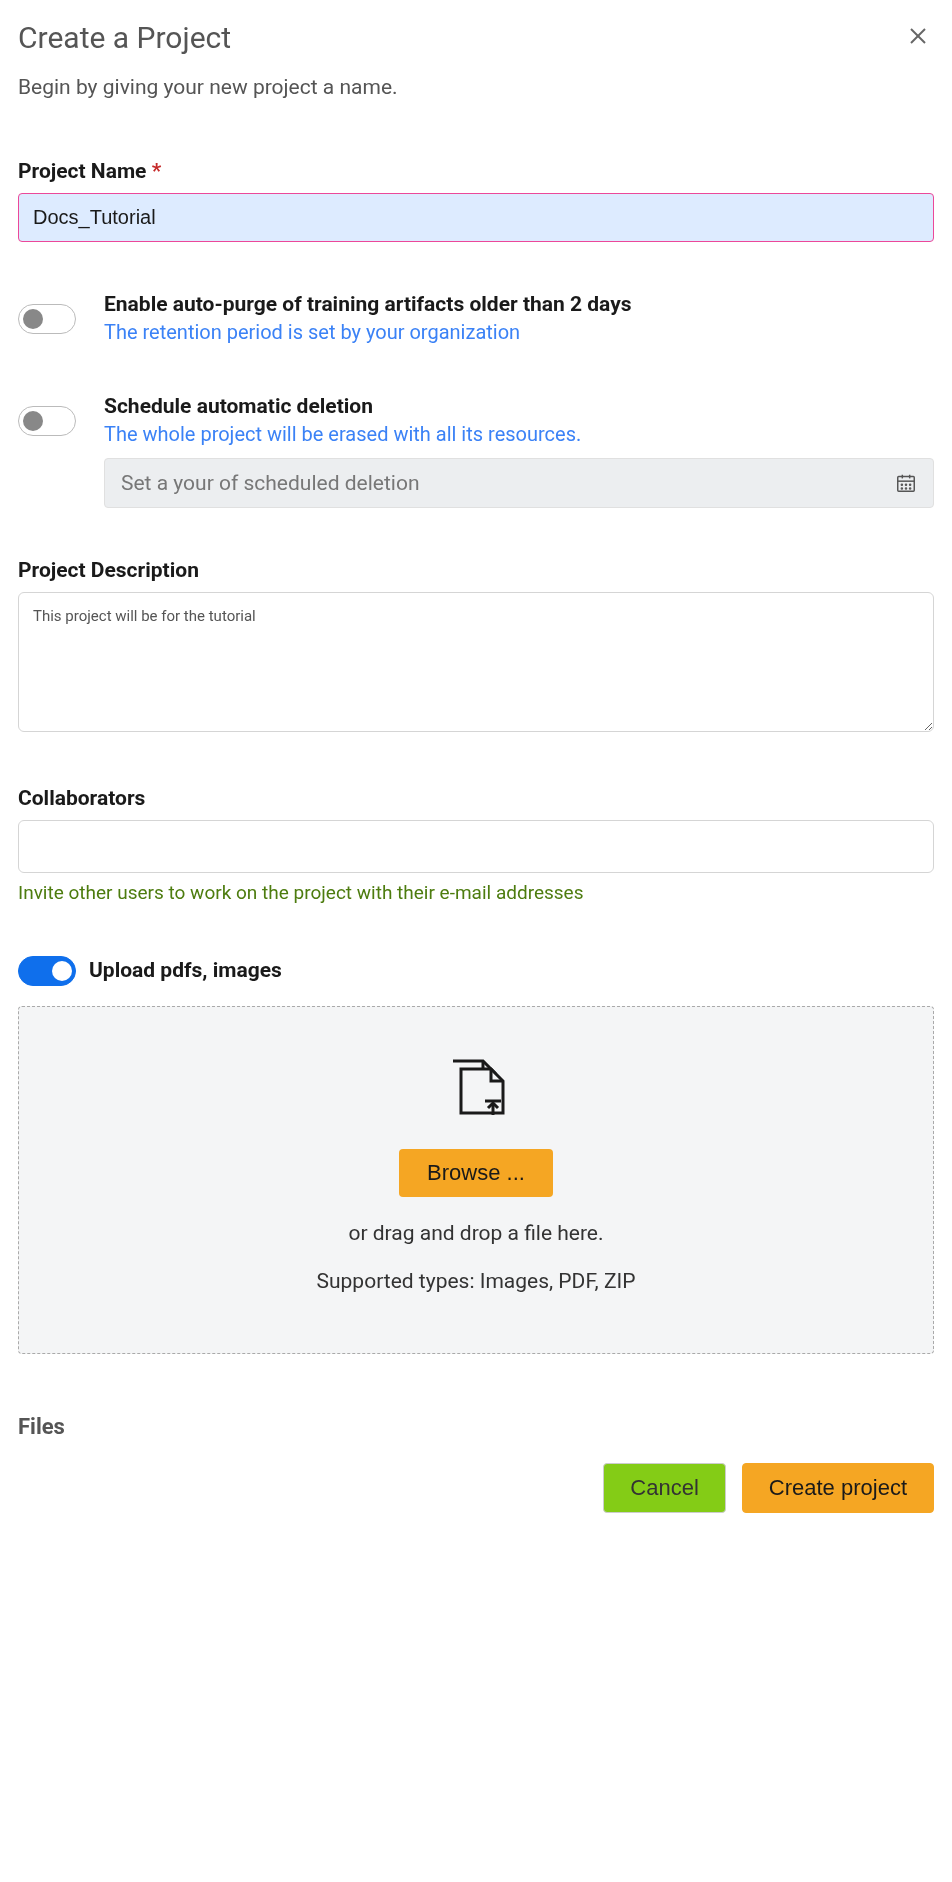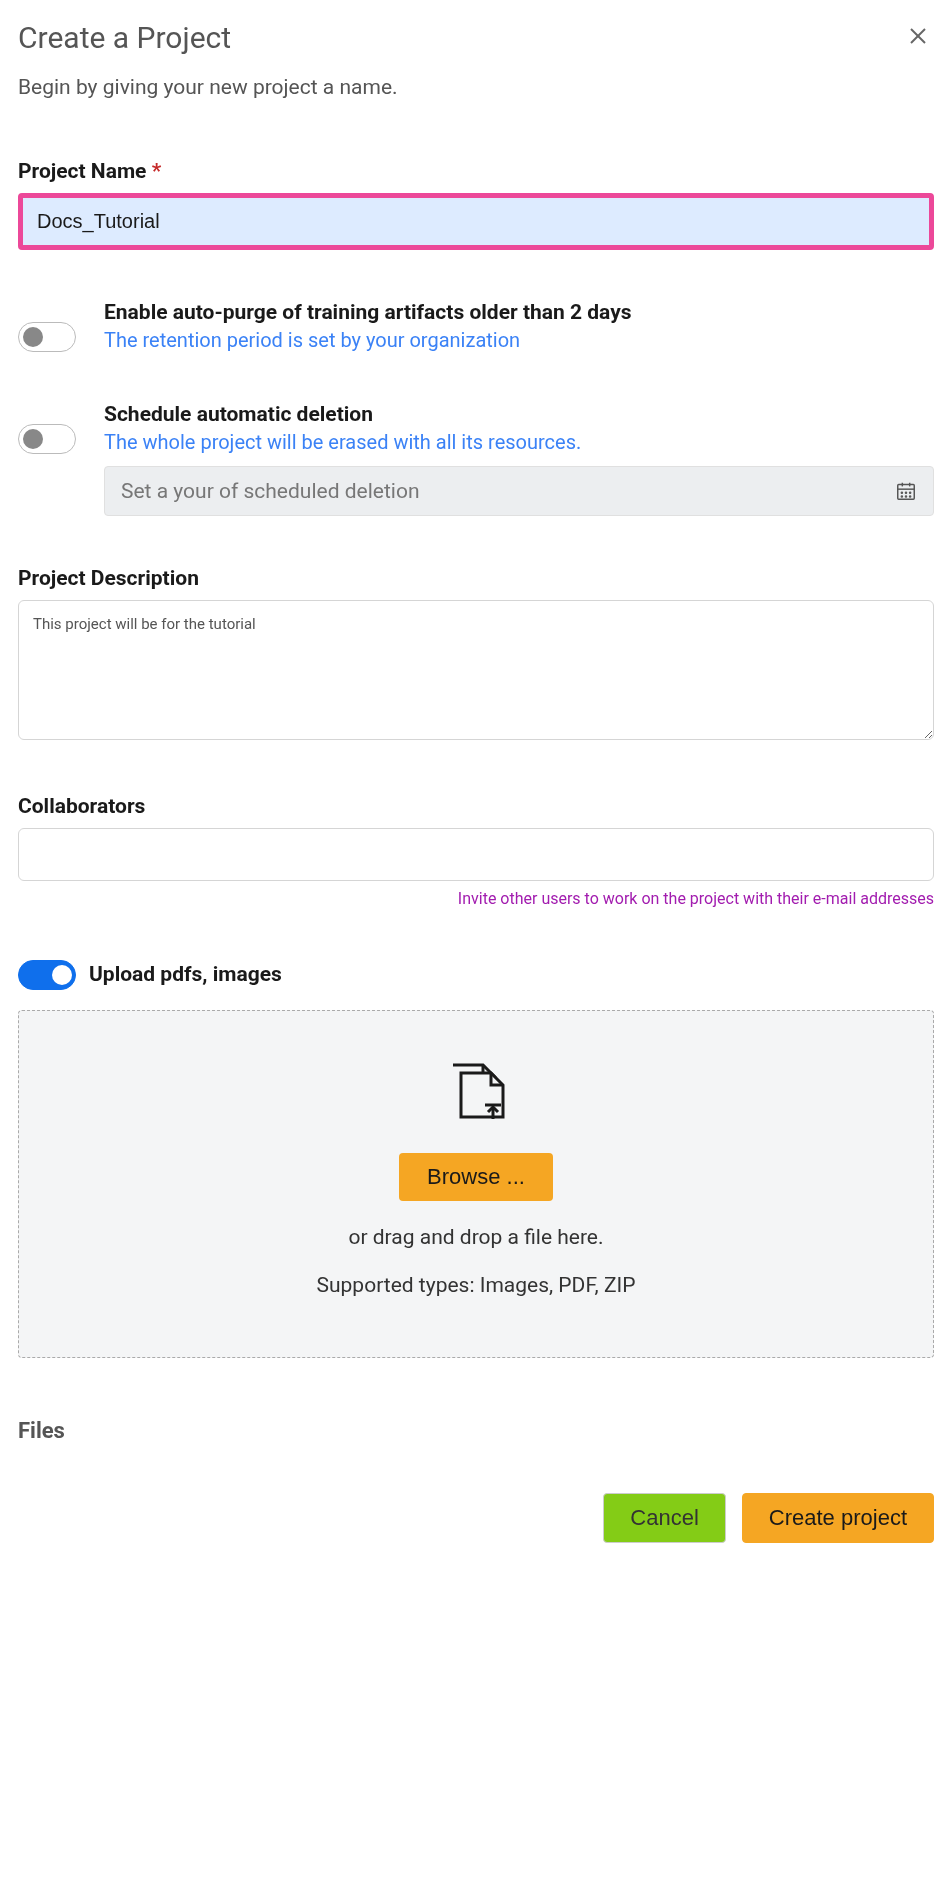--- a/index.html
+++ b/index.html
@@ -55,28 +55,28 @@
       width: 100%;
       padding: 12px 14px;
       font-size: 20px;
       border: 1px solid #d0d7de;
       border-radius: 4px;
       background: #fff;
       color: #1a1a1a;
     }
     .text-input.highlighted {
       background: #ddebff;
-      border: 5px solid #ec4899;
+      border: 1px solid #ec4899;
     }
     .section {
       margin-bottom: 50px;
     }
     .toggle-row {
       display: flex;
-      align-items: flex-end;
+      align-items: center;
       gap: 28px;
       margin-bottom: 50px;
     }
     .toggle-row.tight {
       margin-bottom: 12px;
     }
     .toggle-content {
       flex: 1;
     }
     .toggle {
@@ -144,24 +144,23 @@
       min-height: 140px;
       padding: 14px;
       font-size: 15px;
       border: 1px solid #d5d5d5;
       border-radius: 6px;
       resize: vertical;
       color: #555;
       font-family: inherit;
     }
     .helper-text {
-      font-size: 16px;
-      color: #a21caf;
+      font-size: 19px;
+      color: #4d7c0f;
       margin-top: 8px;
-      text-align: right;
     }
     .collab-input {
       width: 100%;
       min-height: 52px;
       padding: 14px;
       border: 1px solid #d5d5d5;
       border-radius: 6px;
       font-size: 20px;
     }
     .dropzone {
@@ -198,21 +197,21 @@
       margin-bottom: 24px;
     }
     .dropzone-hint {
       font-size: 21px;
       color: #333;
     }
     .files-heading {
       font-size: 22px;
       font-weight: 700;
       color: #555;
-      margin-bottom: 50px;
+      margin-bottom: 24px;
     }
     .footer-row {
       display: flex;
       justify-content: flex-end;
       gap: 16px;
     }
     .btn {
       font-size: 22px;
       padding: 11px 26px;
       border-radius: 4px;

